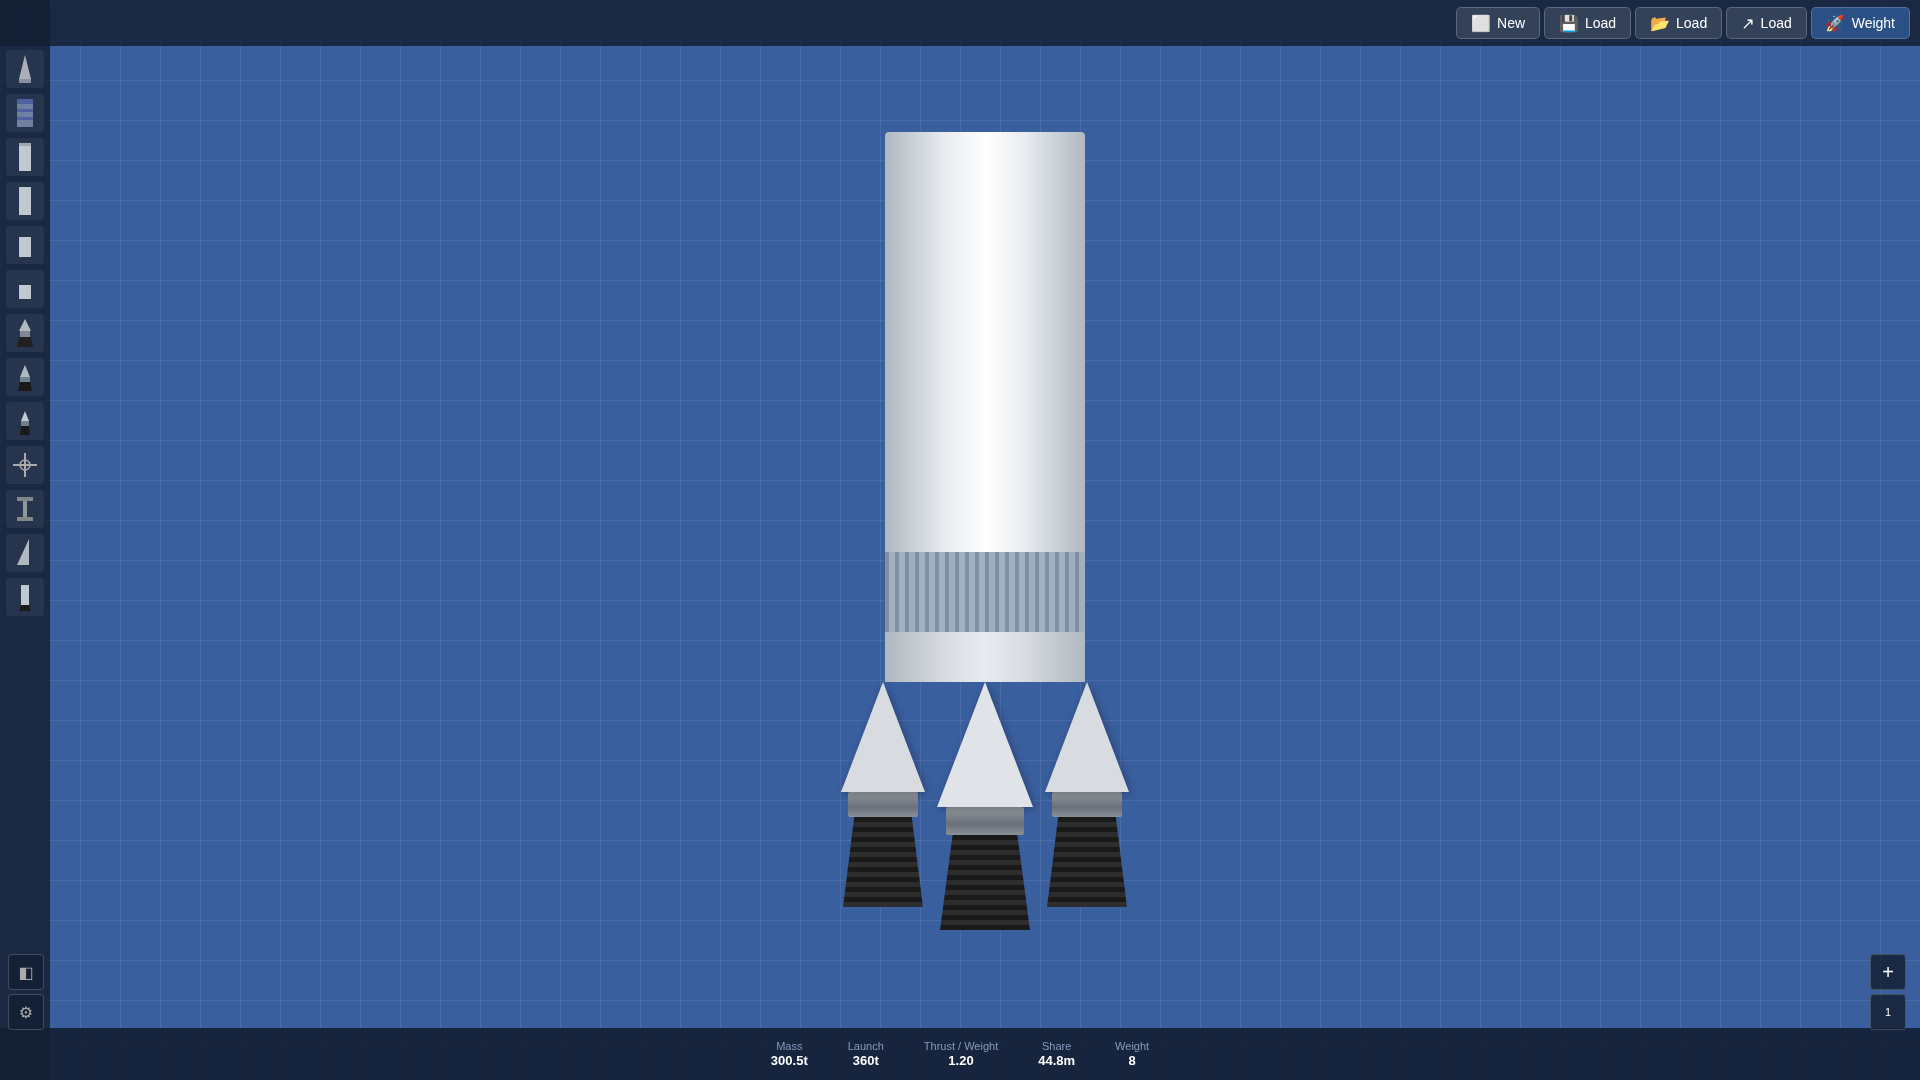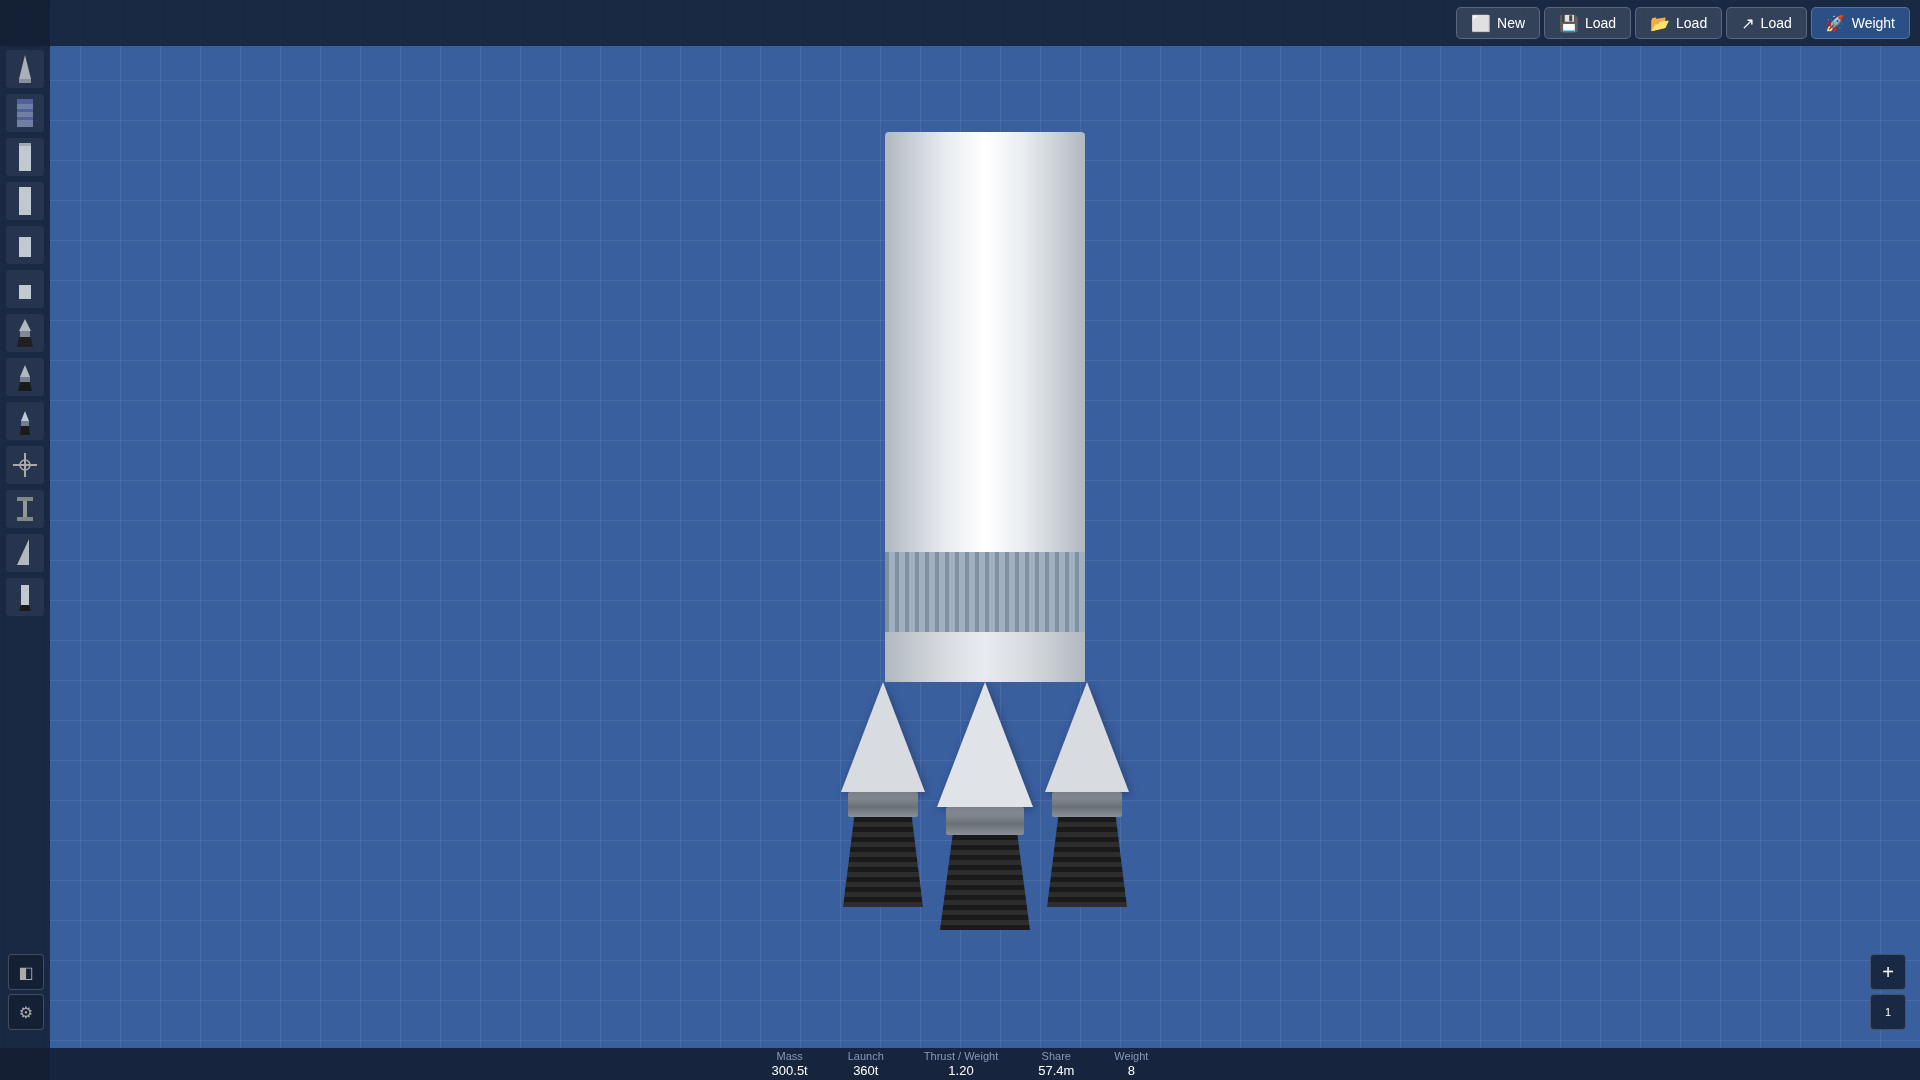--- a/index.html
+++ b/index.html
@@ -84,38 +84,38 @@
     
     .part-svg {
       width: 32px;
       height: 32px;
     }
 
     
     .status-bar {
       position: absolute;
       bottom: 0; left: 0; right: 0;
-      height: 32px;
+      height: 52px;
       background: rgba(20,30,50,0.9);
       display: flex;
       align-items: center;
       justify-content: center;
       gap: 40px;
       z-index: 100;
       color: #ccc;
       font-size: 13px;
     }
     .stat-group {
       display: flex;
       flex-direction: column;
       align-items: center;
       line-height: 1.2;
     }
     .stat-label { color: #8899bb; font-size: 11px; }
-    .stat-value { color: #ffffff; font-size: 13px; font-weight: normal; }
+    .stat-value { color: #ffffff; font-size: 13px; font-weight: bold; }
 
     
     .zoom-controls {
       position: absolute;
       bottom: 50px;
       right: 14px;
       display: flex;
       flex-direction: column;
       gap: 4px;
       z-index: 100;
@@ -405,21 +405,21 @@
   <div class="stat-group">
     <span class="stat-label">Launch</span>
     <span class="stat-value">360t</span>
   </div>
   <div class="stat-group">
     <span class="stat-label">Thrust / Weight</span>
     <span class="stat-value">1.20</span>
   </div>
   <div class="stat-group">
     <span class="stat-label">Share</span>
-    <span class="stat-value">57.4m</span>
+    <span class="stat-value">44.8m</span>
   </div>
   <div class="stat-group">
     <span class="stat-label">Weight</span>
     <span class="stat-value">8</span>
   </div>
 </div>
 
 <div class="zoom-controls">
   <div class="zoom-btn">+</div>
   <div class="zoom-display">1</div>

